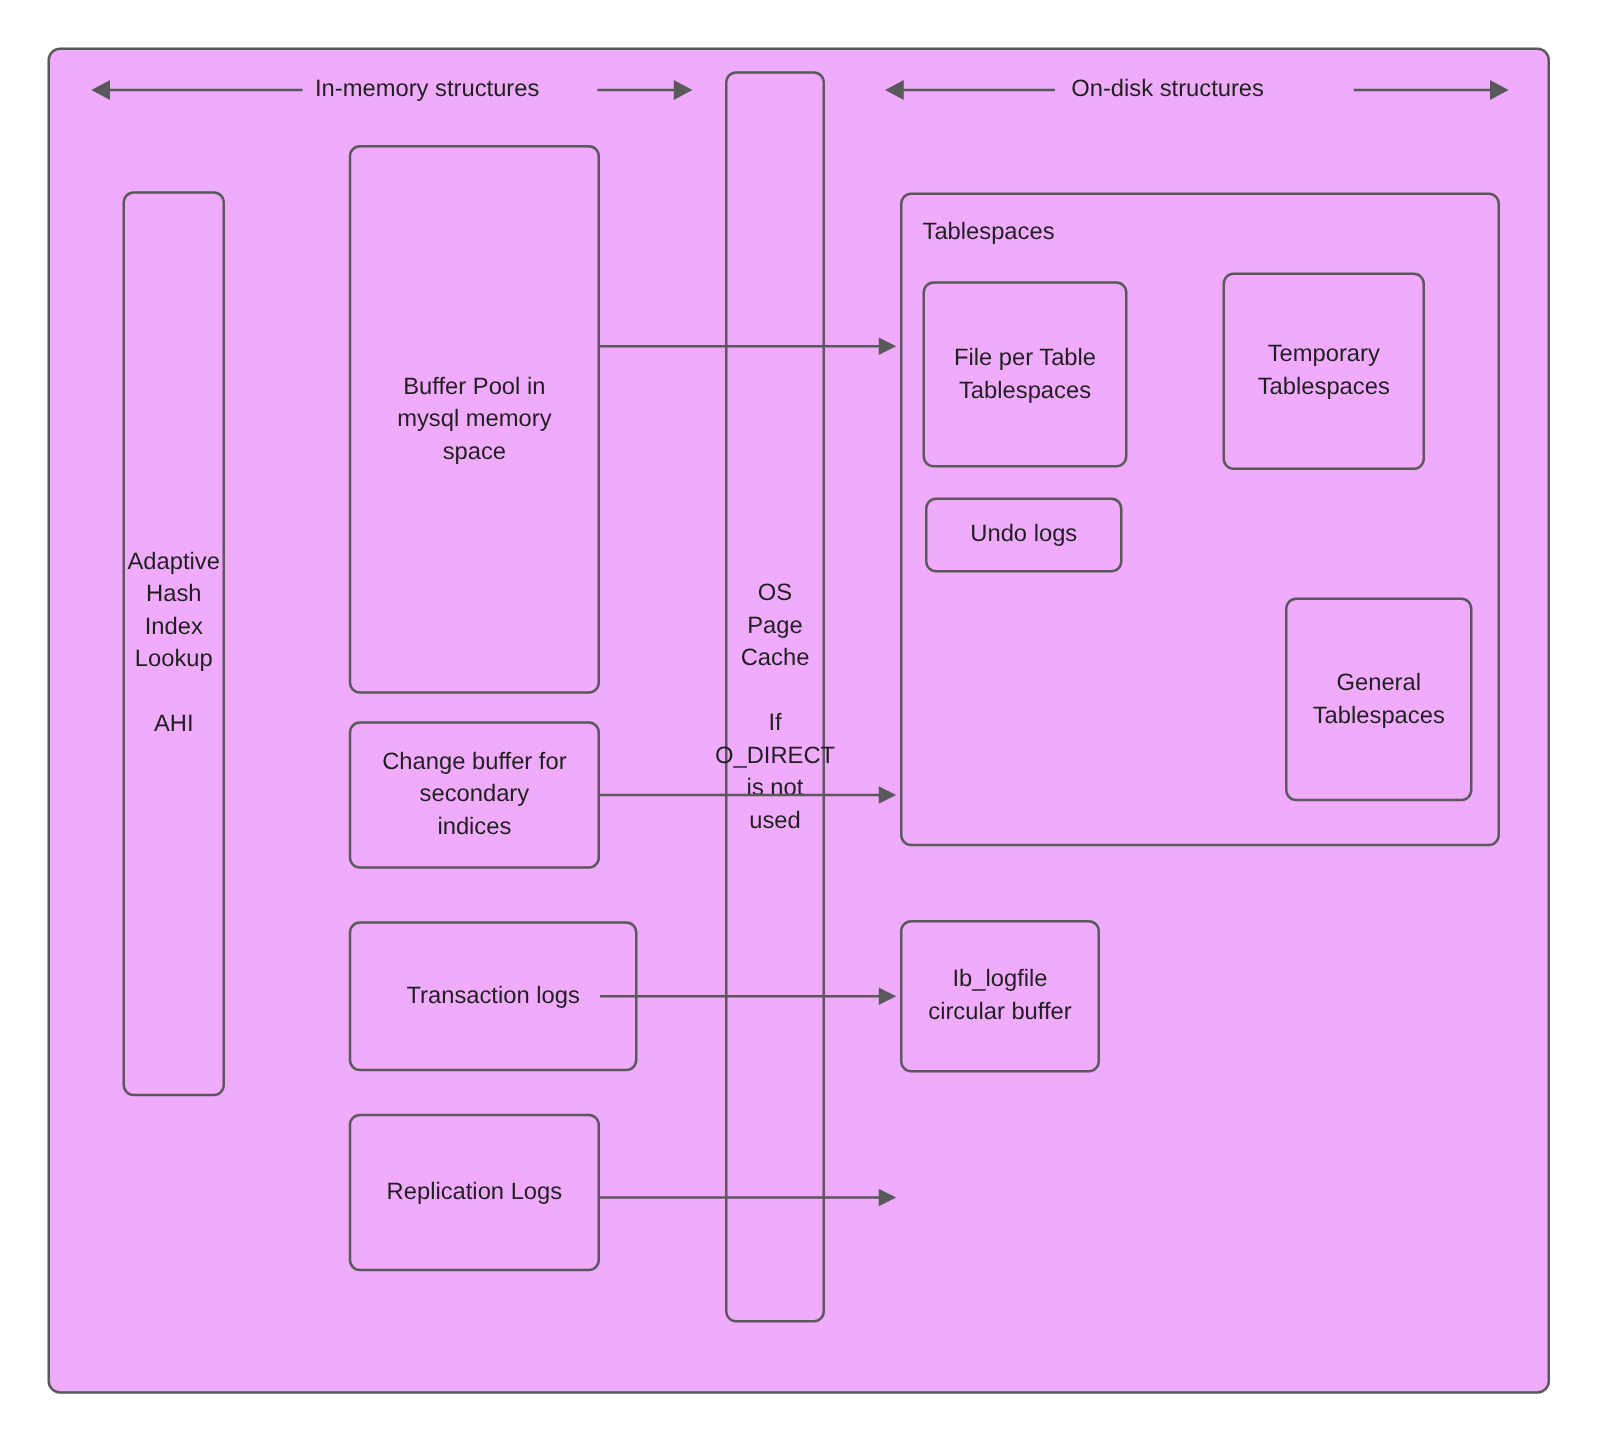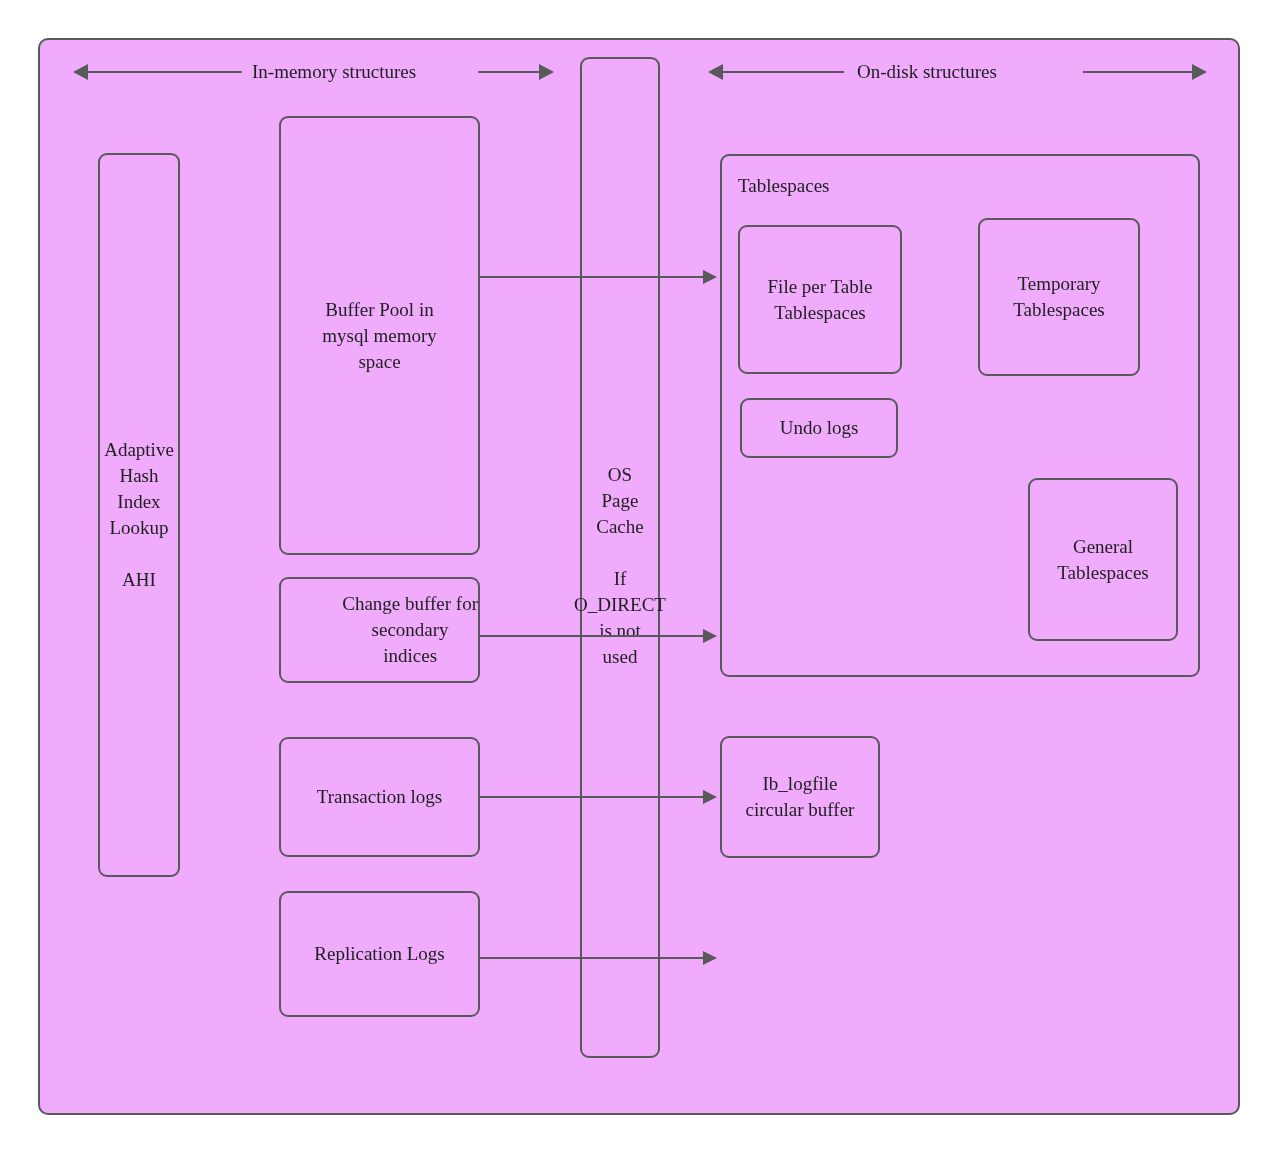--- a/index.html
+++ b/index.html
@@ -1,18 +1,18 @@
 <!DOCTYPE html>
 <html><head>
 <meta charset="utf-8">
 <style>
   html,body{margin:0;padding:0;background:#ffffff;}
   body{width:1280px;height:1160px;position:relative;overflow:hidden;
        font-family:"Liberation Sans",sans-serif;color:#1f1f1f;}
-  .canvas{position:absolute;inset:0;font-family:Liberation Serif, serif;}
+  .canvas{position:absolute;inset:0;}
 
   
   .box{position:absolute;border:2.2px solid #59595c;border-radius:9px;
        background:#f0abfc;box-sizing:border-box;
        display:flex;align-items:center;justify-content:center;text-align:center;}
   .box .lbl{font-size:19px;line-height:26px;color:#1f1f1f;white-space:pre-line;}
 
   
   #outer-frame{left:38px;top:38px;width:1202px;height:1077px;border-radius:10px;
                align-items:flex-start;justify-content:flex-start;}
@@ -29,22 +29,22 @@
   
   .conn{position:absolute;height:2.4px;background:#59595c;}
   .conn-head{position:absolute;width:0;height:0;border-top:7.5px solid transparent;
              border-bottom:7.5px solid transparent;border-left:14px solid #59595c;}
 
   
   #ahi-box{left:98px;top:153px;width:82px;height:724px;align-items:center;}
   #ahi-box .lbl{font-size:19px;line-height:26px;width:118px;}
 
   #buffer-pool-box{left:279px;top:116px;width:201px;height:439px;}
-  #change-buffer-box{left:279px;top:577px;width:201px;height:106px;justify-content:flex-end;}
-  #transaction-logs-box{left:279px;top:737px;width:201px;height:120px;}
+  #change-buffer-box{left:279px;top:577px;width:201px;height:118px;}
+  #transaction-logs-box{left:279px;top:737px;width:231px;height:120px;}
   #replication-logs-box{left:279px;top:891px;width:201px;height:126px;}
 
   #os-page-cache-box{left:580px;top:57px;width:80px;height:1001px;}
   #os-page-cache-box .lbl{width:136px;margin-top:16px;}
 
   #tablespaces-container{left:720px;top:154px;width:480px;height:523px;
                          align-items:flex-start;justify-content:flex-start;}
   #tablespaces-title{position:absolute;left:738px;top:173px;font-size:19px;
                      line-height:26px;color:#1f1f1f;}
 

